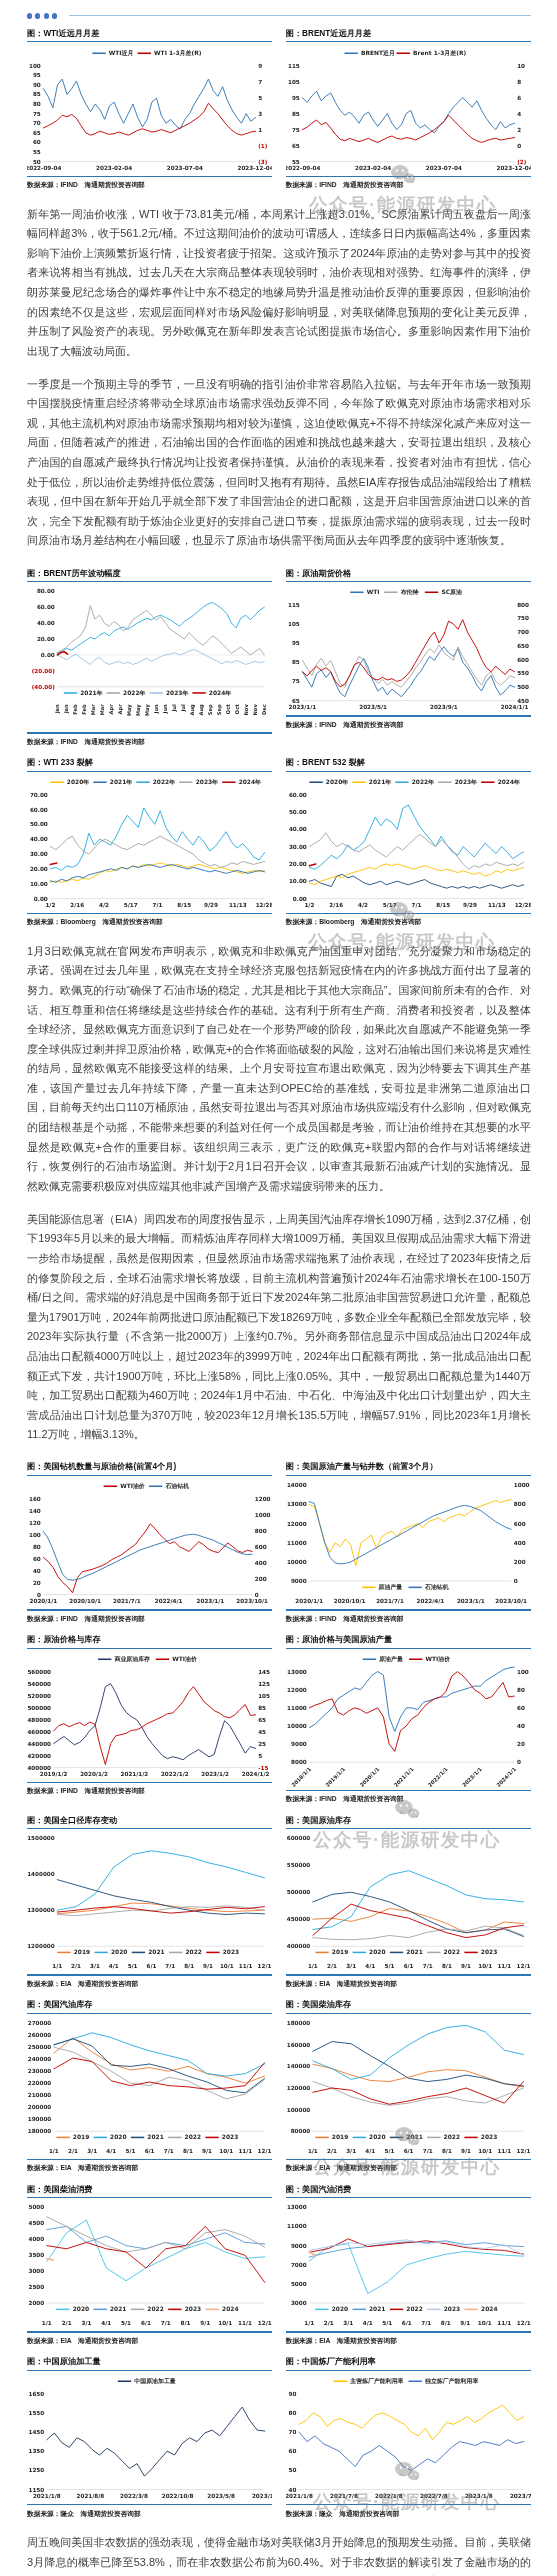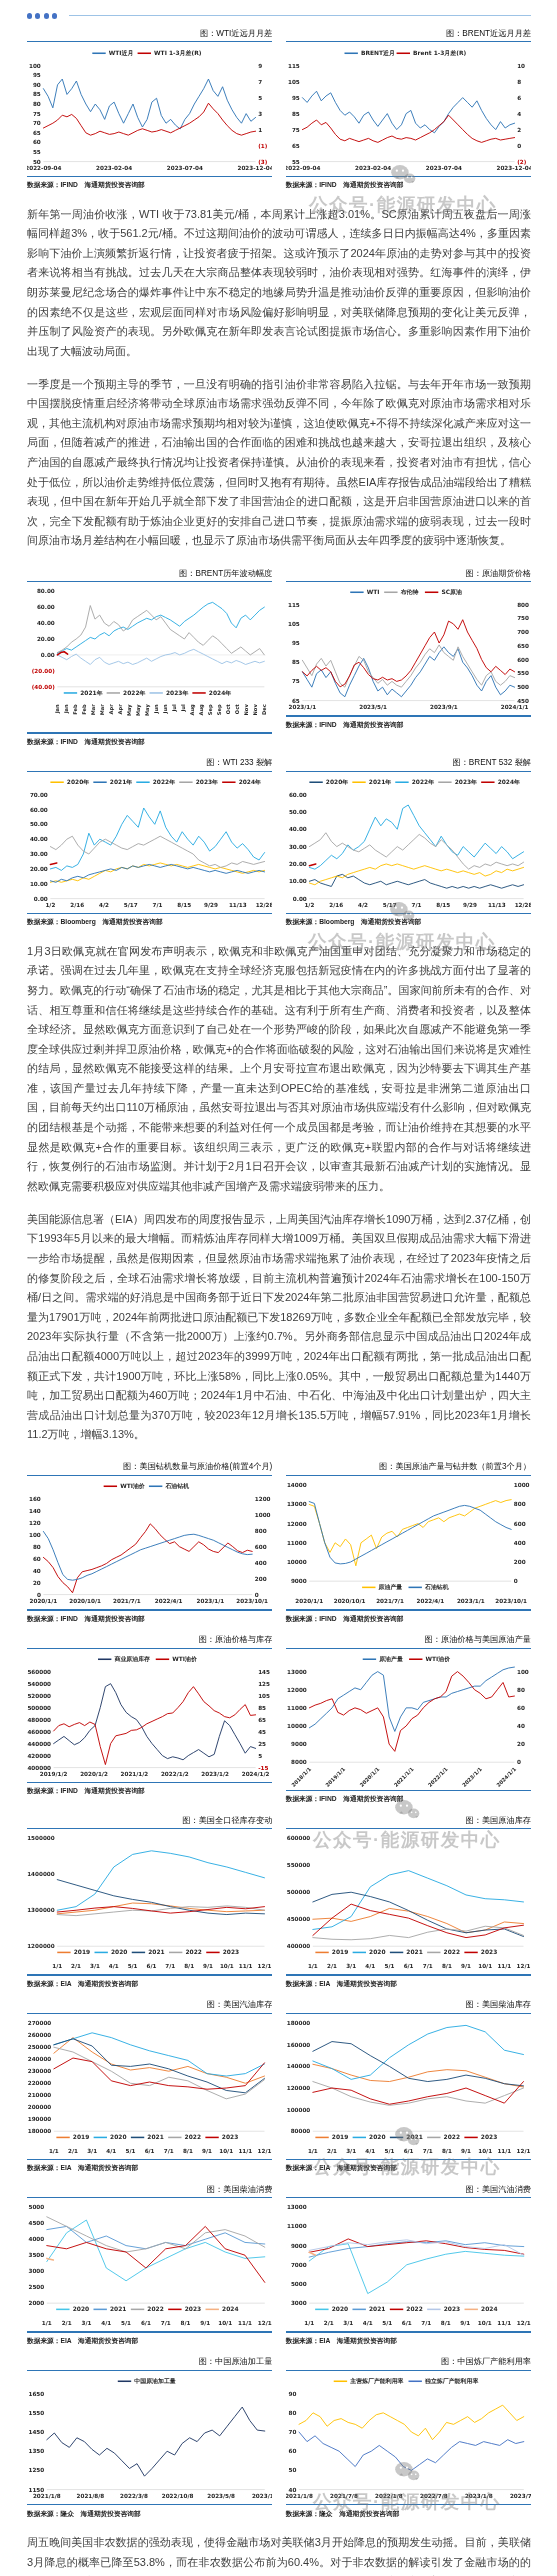--- a/index.html
+++ b/index.html
@@ -3,21 +3,21 @@
 <meta charset="utf-8">
 <style>
   html,body{margin:0;padding:0;background:#ffffff;}
   body{font-family:"Liberation Sans","DejaVu Sans",sans-serif;}
   .page{width:558px;height:2863px;margin:0 auto;position:relative;overflow:hidden;background:#fff;}
   .topbar{display:flex;align-items:center;padding:13.4px 27px 2.1px;}
   .dot{width:5.2px;height:5.2px;border-radius:50%;background:#4472c4;margin-right:3.1px;}
   .topline{flex:1;height:1px;background:#9dc3e6;margin-left:9.3px;}
   .chart-row{display:flex;gap:13.4px;padding:0 27px;margin:4.1px 0 6.2px;}
   .chart-slot{flex:1;min-width:0;}
-  .chart-title{font-size:8.2px;font-weight:400;color:#111;border-bottom:1px solid #2e75b6;padding:3.1px 0 2.6px;margin-bottom:2.1px;white-space:nowrap;overflow:hidden;text-align:right;}
+  .chart-title{font-size:8.2px;font-weight:700;color:#111;border-bottom:1px solid #2e75b6;padding:3.1px 0 2.6px;margin-bottom:2.1px;white-space:nowrap;overflow:hidden;}
   .chart-divider{height:1.5px;background:#2e75b6;margin-top:1px;}
   .chart-source{font-size:6.7px;font-weight:700;color:#222;padding:4.1px 0 1px;}
   .para{font-size:11px;line-height:19.6px;color:#3d3d3d;text-align:justify;margin:13.4px 0;padding:0 27px;}
   .watermark{position:absolute;display:flex;align-items:center;gap:6.2px;color:rgba(125,125,125,0.42);font-size:18.5px;font-weight:700;letter-spacing:1.5px;pointer-events:none;white-space:nowrap;z-index:5;flex-direction:column;}
   svg{display:block;}
   .tick{font:700 11px "DejaVu Sans",sans-serif;}
   .tick-sm{font:700 10px "DejaVu Sans",sans-serif;}
   .leg{font:700 11.5px "DejaVu Sans",sans-serif;fill:#262626;}
 </style>
 </head>

